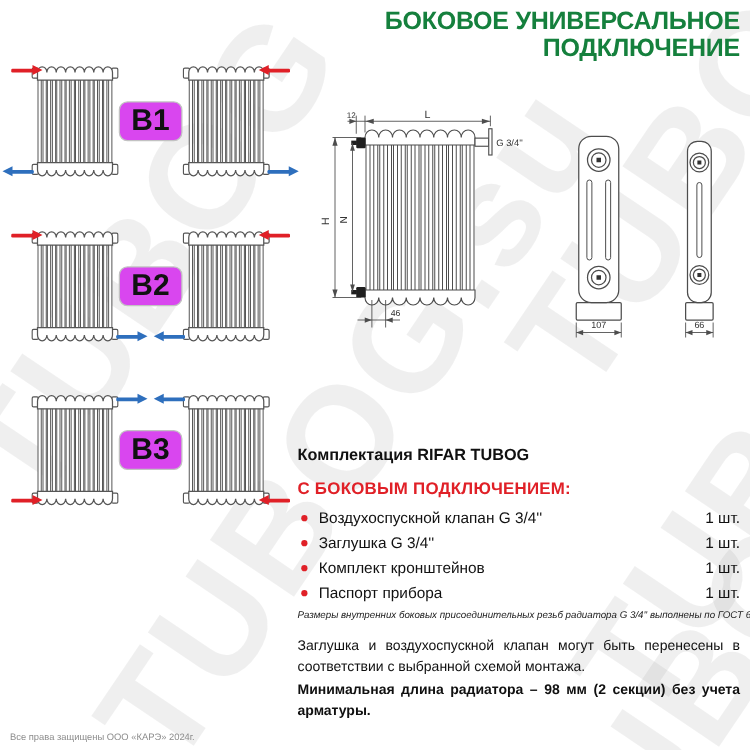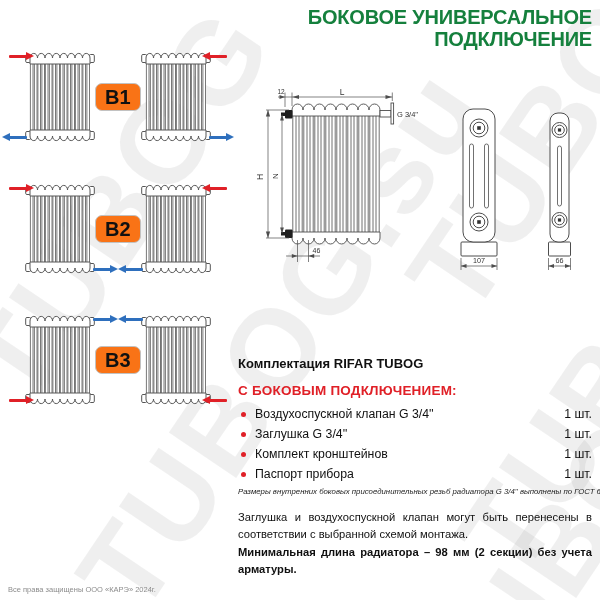--- a/index.html
+++ b/index.html
@@ -18,22 +18,22 @@
   .layer{position:absolute;z-index:1;}
 
   
   .title{top:6px;right:8px;text-align:right;font-weight:700;font-size:20px;line-height:1.1;color:#15803d;letter-spacing:-.2px;}
   .title span{display:block;}
 
   
   .scheme-row{position:absolute;left:25px;width:185px;height:100px;display:flex;justify-content:space-between;z-index:1;}
   .rad-wrap{position:relative;width:70px;height:100px;}
   .rad-wrap svg{display:block;}
-  .scheme-label{align-self:center;background:#f97316;border:1.3px solid #c2c2c2;border-radius:7px;
-                padding:1px 9px;font-size:20px;font-weight:700;color:#111;line-height:1.2;z-index:2;}
+  .scheme-label{align-self:center;background:#d946ef;border:1.3px solid #c2c2c2;border-radius:7px;
+                padding:1px 9px;font-size:24px;font-weight:700;color:#111;line-height:1.2;z-index:2;}
   .arrow{position:absolute;width:18px;height:2.6px;}
   .arrow::before{content:"";position:absolute;left:0;right:0;top:0;height:2.6px;background:currentColor;border-radius:1px;}
   .arrow::after{content:"";position:absolute;top:-3.4px;width:0;height:0;border-top:4.7px solid transparent;border-bottom:4.7px solid transparent;}
   .head-right::after{right:-7px;border-left:8px solid currentColor;}
   .head-left::after{left:-7px;border-right:8px solid currentColor;}
   .red{color:var(--red,#e02027);}
   .blue{color:var(--blue,#2e6fbd);}
   .pos-tl{left:-16px;top:8px;} .pos-bl{left:-16px;bottom:8px;}
   .pos-tr{right:-16px;top:8px;} .pos-br{right:-16px;bottom:8px;}
 

